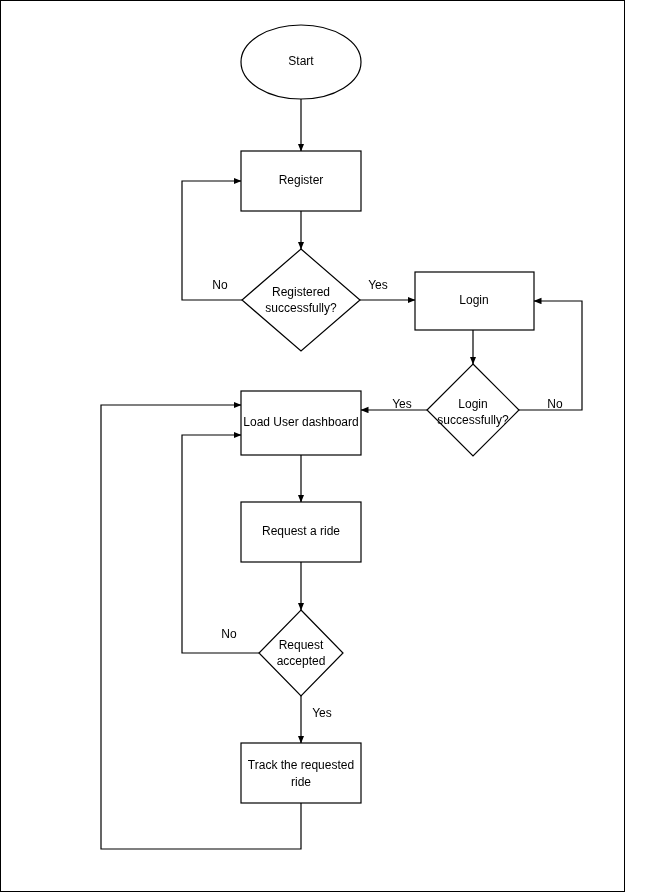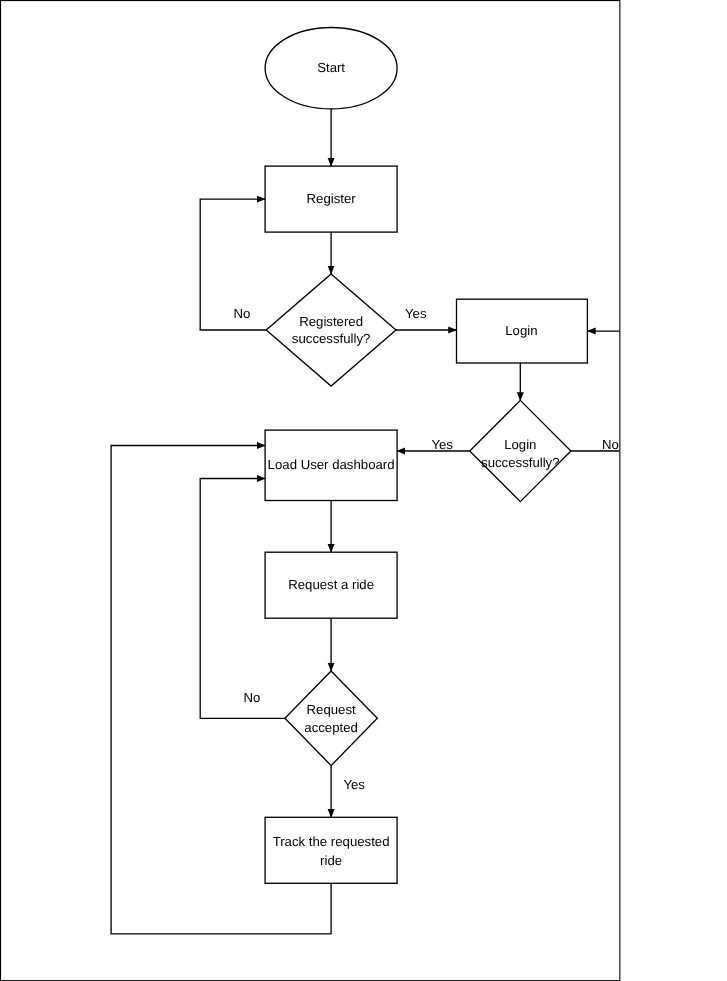--- a/index.html
+++ b/index.html
@@ -5,21 +5,21 @@
   html, body {
     margin: 0;
     padding: 0;
     background: #ffffff;
   }
   body {
     font-family: "Liberation Sans", sans-serif;
   }
   #page {
     position: relative;
-    width: 564px;
+    width: 625px;
     height: 892px;
     box-sizing: border-box;
     border: 1px solid #000000;
     background: #ffffff;
     overflow: hidden;
   }
   #flow-svg {
     display: block;
     width: 659px;
     height: 890px;

